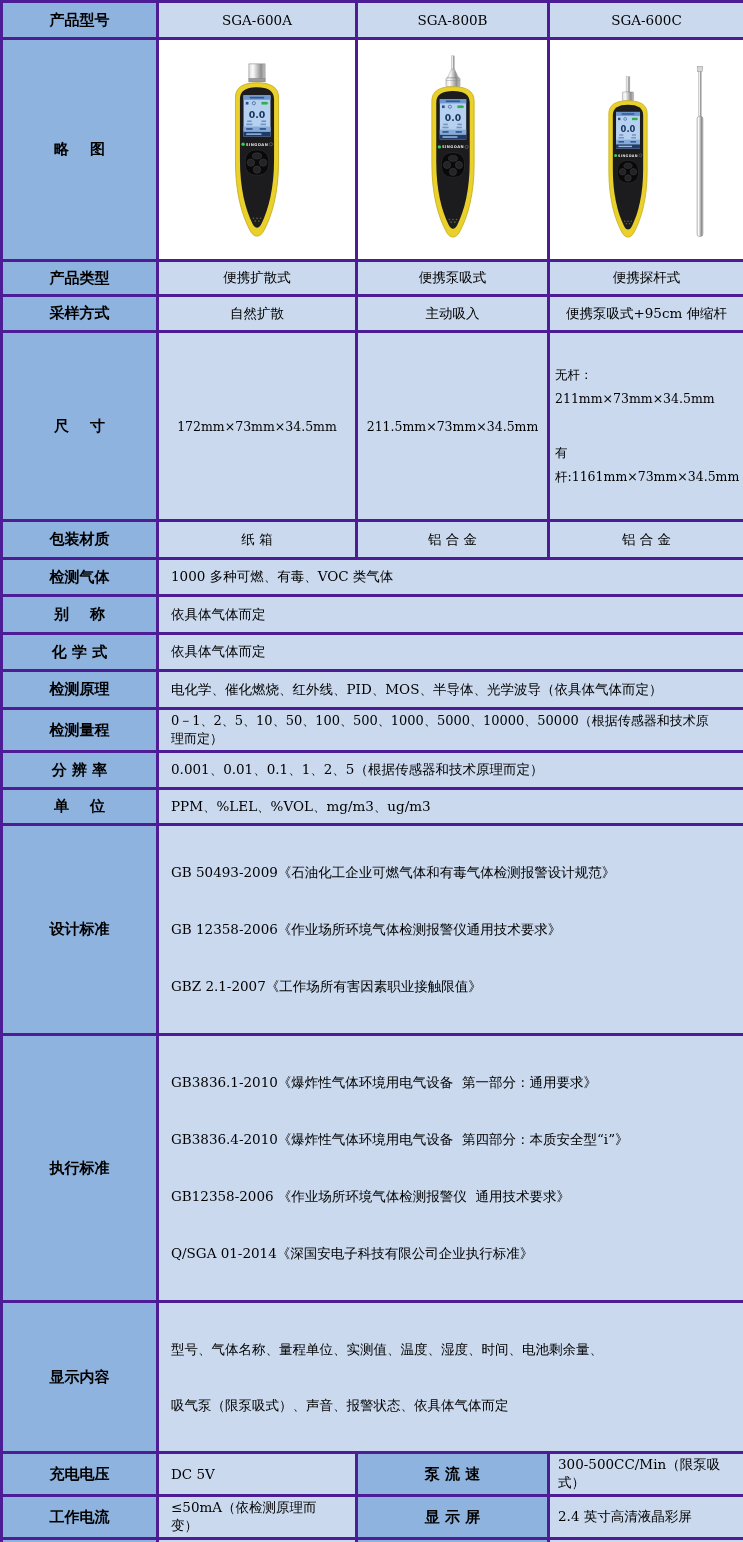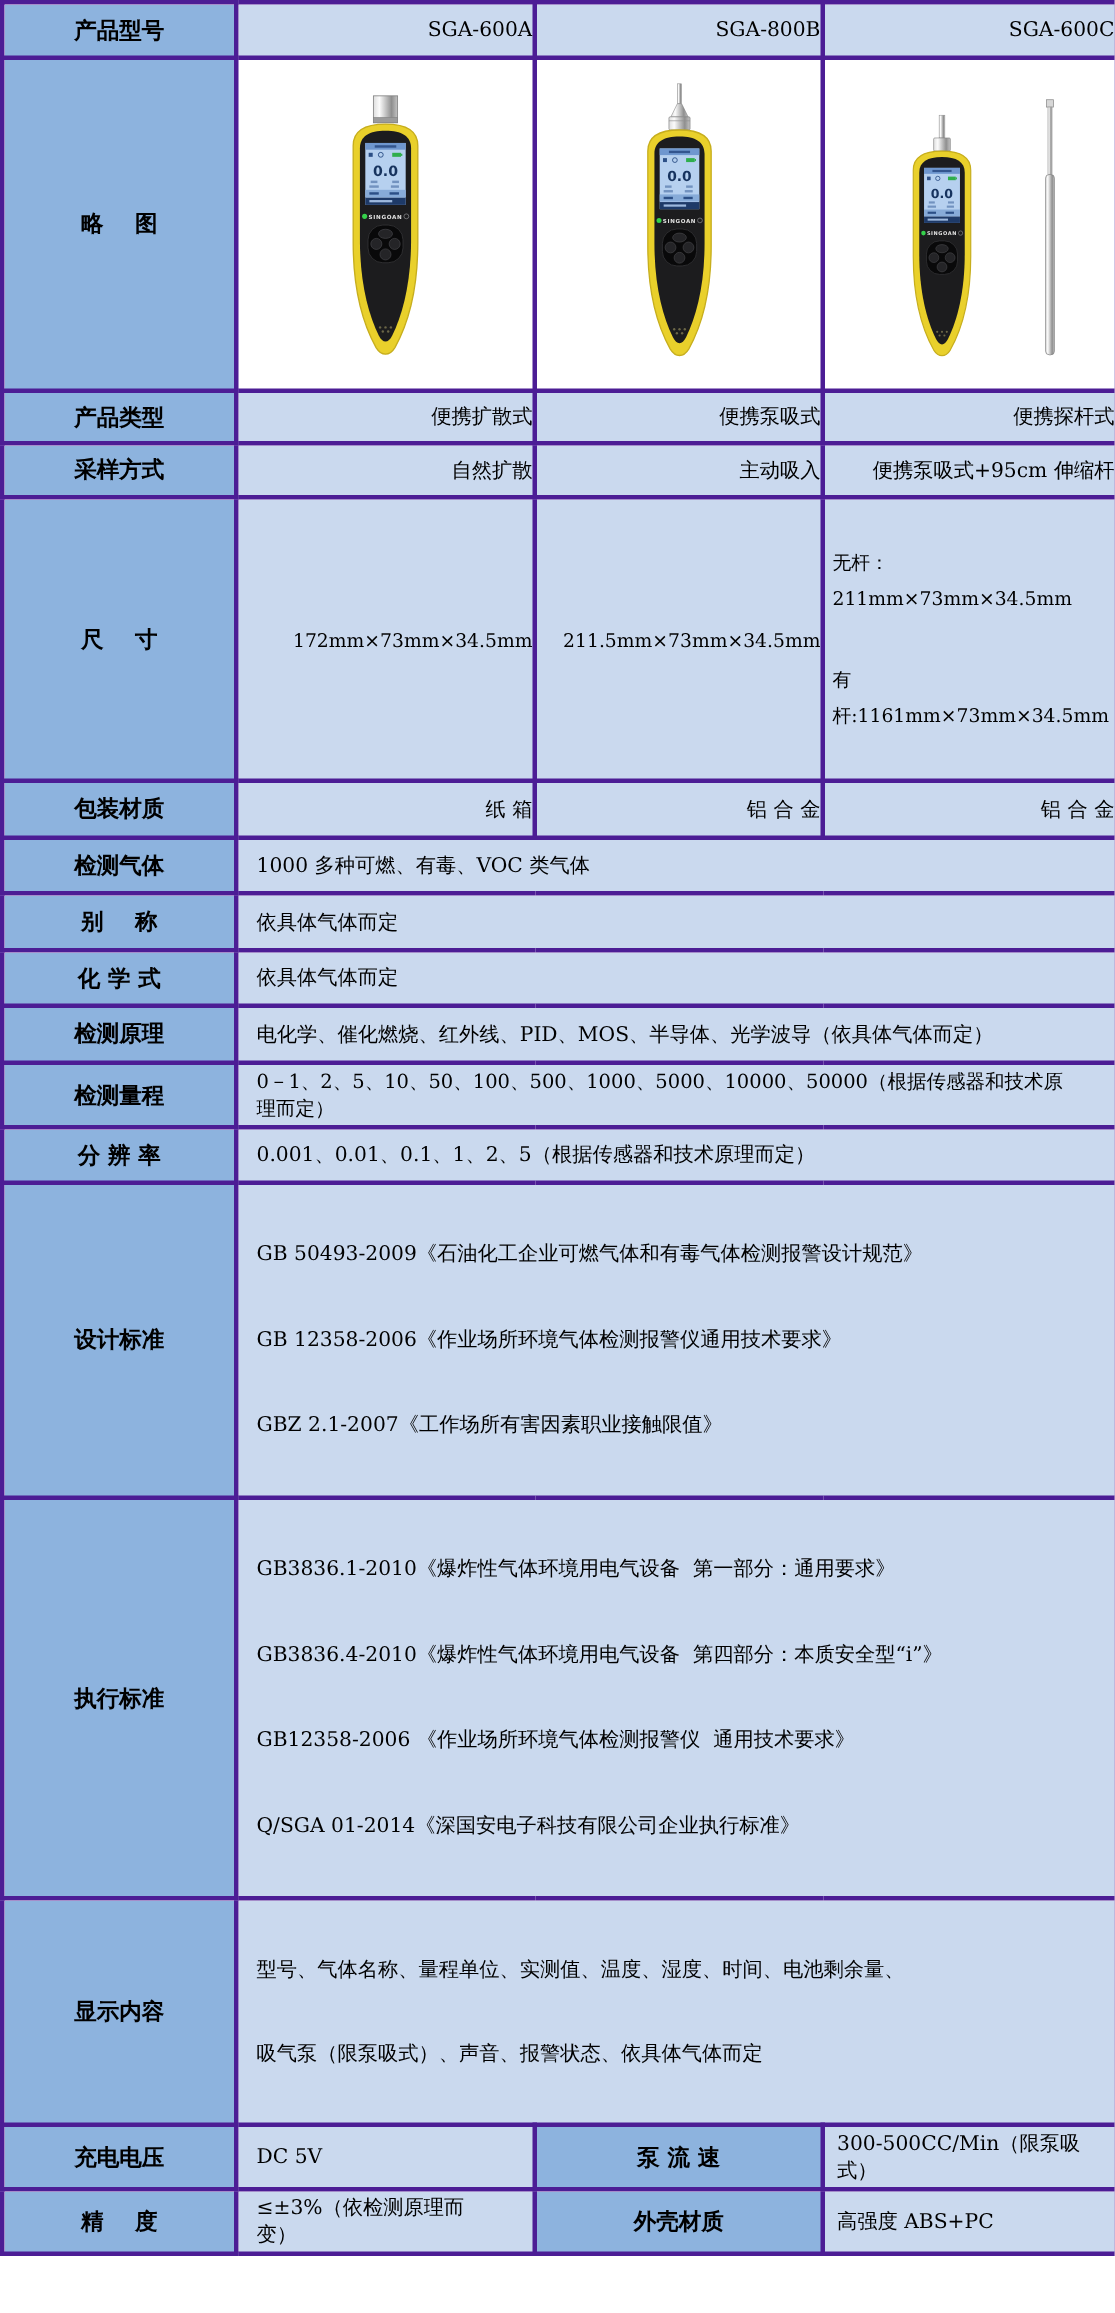--- a/index.html
+++ b/index.html
@@ -7,21 +7,21 @@
   table.spec{
     border-collapse:collapse;table-layout:fixed;width:743px;
     font-family:"DejaVu Serif","Liberation Serif",serif;color:#000;
   }
   .spec th,.spec td{border:3px solid #4c1d95;overflow:hidden;padding:0;}
   th.h{
     background:#8db3de;font-size:15px;font-weight:bold;text-align:center;
     white-space:pre-wrap;line-height:1.25;
   }
   td.lv{background:#cad9ee;font-size:13.5px;white-space:pre-wrap;vertical-align:middle;}
-  td.ctr{text-align:right;margin-left:16px;}
+  td.ctr{text-align:center;margin-left:16px;}
   td.pad{padding:2px 22px 2px 12px;text-align:left;}
   td.img{background:#fff;}
   .ln{line-height:25px;}
   .ln24{line-height:24px;}
   .mdl{font-size:14px;}
   .devwrap{display:flex;align-items:flex-end;justify-content:center;height:199px;box-sizing:border-box;padding-bottom:11px;}
   .gapc{gap:26px;}
   svg text{user-select:none;}
 </style>
 </head>
@@ -175,20 +175,24 @@
     <td class="lv pad" colspan="3">电化学、催化燃烧、红外线、PID、MOS、半导体、光学波导（依具体气体而定）</td>
   </tr>
   <tr style="height:37px">
     <th class="h">检测量程</th>
     <td class="lv pad" colspan="3" style="font-size:13px">0－1、2、5、10、50、100、500、1000、5000、10000、50000（根据传感器和技术原理而定）</td>
   </tr>
   <tr style="height:37px">
     <th class="h">分 辨 率</th>
     <td class="lv pad" colspan="3">0.001、0.01、0.1、1、2、5（根据传感器和技术原理而定）</td>
   </tr>
+  <tr style="height:36px">
+    <th class="h">单    位</th>
+    <td class="lv pad" colspan="3">PPM、%LEL、%VOL、mg/m3、ug/m3</td>
+  </tr>
 
   <tr style="height:77px">
     <th class="h">设计标准</th>
     <td class="lv pad" colspan="3">
       <div class="ln">GB 50493-2009《石油化工企业可燃气体和有毒气体检测报警设计规范》</div>
       <div class="ln">GB 12358-2006《作业场所环境气体检测报警仪通用技术要求》</div>
       <div class="ln">GBZ 2.1-2007《工作场所有害因素职业接触限值》</div>
     </td>
   </tr>
 
@@ -209,20 +213,26 @@
       <div class="ln24">吸气泵（限泵吸式）、声音、报警状态、依具体气体而定</div>
     </td>
   </tr>
 
   <tr style="height:35px">
     <th class="h">充电电压</th>
     <td class="lv pad">DC 5V</td>
     <th class="h">泵 流 速</th>
     <td class="lv pad" style="padding-left:8px">300-500CC/Min（限泵吸式）</td>
   </tr>
+  <tr style="height:39px">
+    <th class="h">工作电流</th>
+    <td class="lv pad">≤50mA（依检测原理而变）</td>
+    <th class="h">显 示 屏</th>
+    <td class="lv pad" style="padding-left:8px">2.4 英寸高清液晶彩屏</td>
+  </tr>
   <tr style="height:36px">
     <th class="h">精    度</th>
     <td class="lv pad">≤±3%（依检测原理而变）</td>
     <th class="h">外壳材质</th>
     <td class="lv pad" style="padding-left:8px">高强度 ABS+PC</td>
   </tr>
 
 </tbody>
   </table>
 

